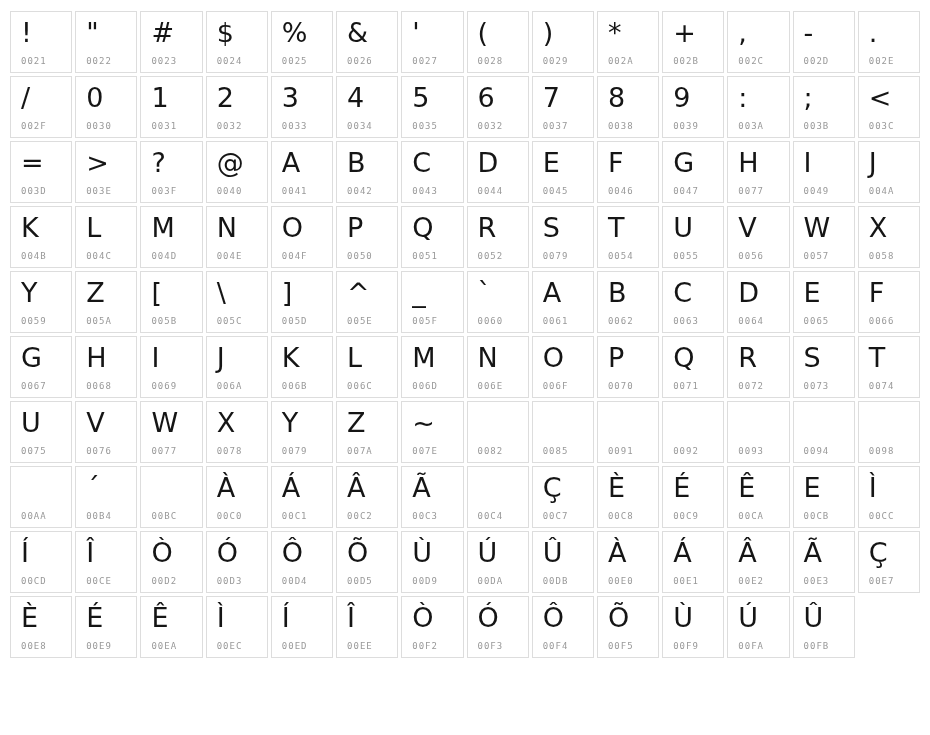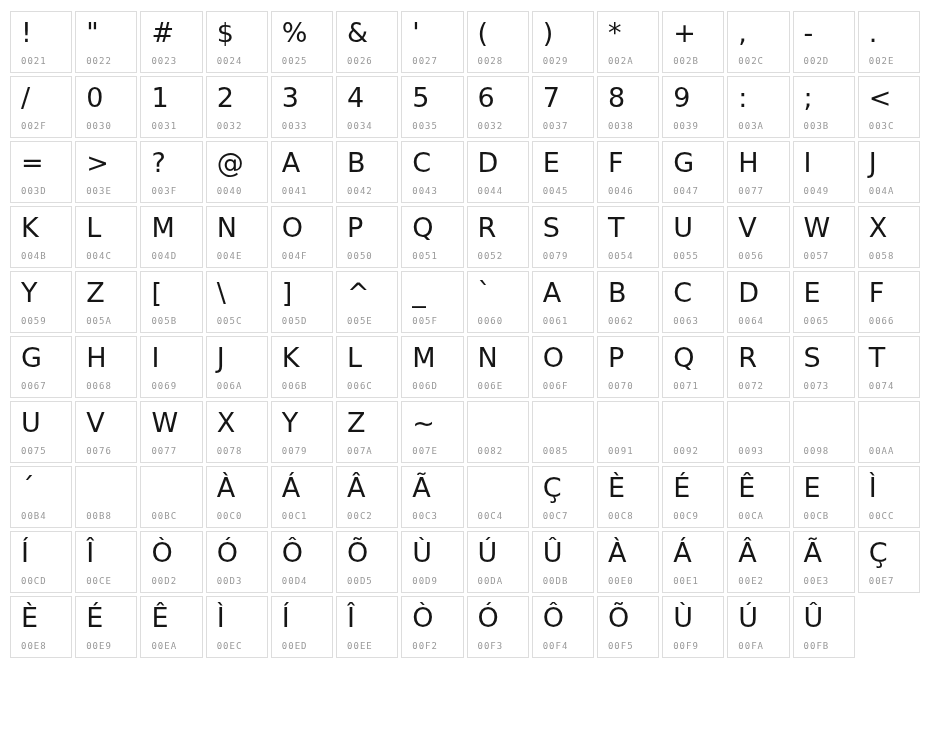--- a/index.html
+++ b/index.html
@@ -430,33 +430,33 @@
     <div class="cell">
       <div class="glyph"></div>
       <div class="code">0092</div>
     </div>
     <div class="cell">
       <div class="glyph"></div>
       <div class="code">0093</div>
     </div>
     <div class="cell">
       <div class="glyph"></div>
+      <div class="code">0094</div>
+    </div>
+    <div class="cell">
+      <div class="glyph"></div>
       <div class="code">0098</div>
     </div>
     <div class="cell">
       <div class="glyph"></div>
       <div class="code">00AA</div>
     </div>
     <div class="cell">
       <div class="glyph">´</div>
       <div class="code">00B4</div>
-    </div>
-    <div class="cell">
-      <div class="glyph"></div>
-      <div class="code">00B8</div>
     </div>
     <div class="cell">
       <div class="glyph"></div>
       <div class="code">00BC</div>
     </div>
     <div class="cell">
       <div class="glyph">À</div>
       <div class="code">00C0</div>
     </div>
     <div class="cell">

